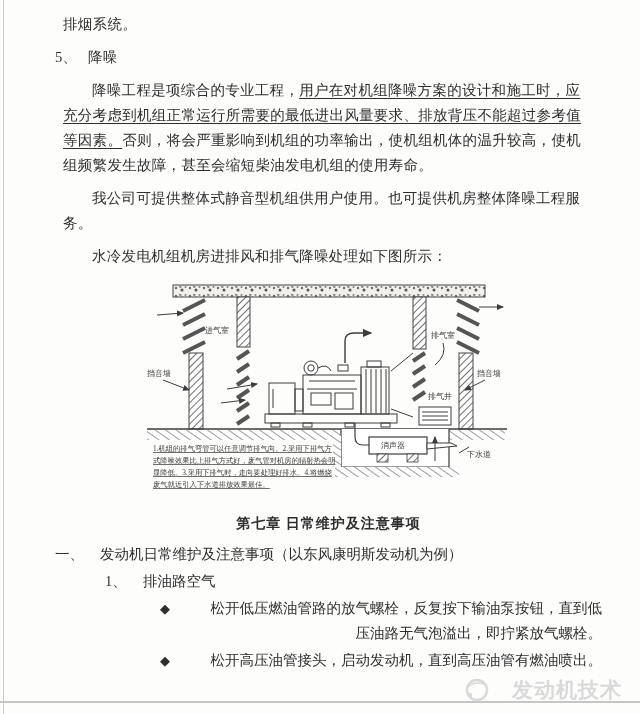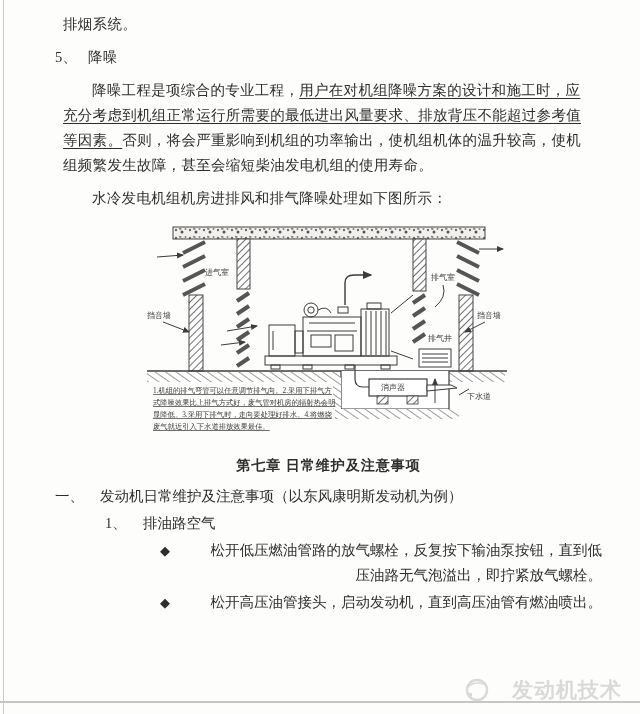--- a/index.html
+++ b/index.html
@@ -49,20 +49,21 @@
 
   <div class="numrow body-text">
     <span class="num">5、</span>
     <span>降噪</span>
   </div>
 
 
 
   <p class="body-text indent"><span>降噪工程是项综合的专业工程，</span><span class="u">用户在对机组降噪方案的设计和施工时，应充分考虑到机组正常运行所需要的最低进出风量要求、排放背压不能超过参考值等因素。</span><span>否则，将会严重影响到机组的功率输出，使机组机体的温升较高，使机组频繁发生故障，甚至会缩短柴油发电机组的使用寿命。</span></p>
 
+  <p class="body-text indent">我公司可提供整体式静音型机组供用户使用。也可提供机房整体降噪工程服务。</p>
 
   <p class="body-text indent">水冷发电机组机房进排风和排气降噪处理如下图所示：</p>
 
   <div class="diagram-wrap">
   <svg width="364" height="222" viewBox="0 0 364 222">
     <defs>
       <pattern id="hatch" width="5" height="5" patternUnits="userSpaceOnUse" patternTransform="rotate(45)">
         <rect width="5" height="5" fill="#ffffff"></rect>
         <line x1="0" y1="0" x2="0" y2="5" stroke="#4c4c4c" stroke-width="1.6"></line>
       </pattern>

